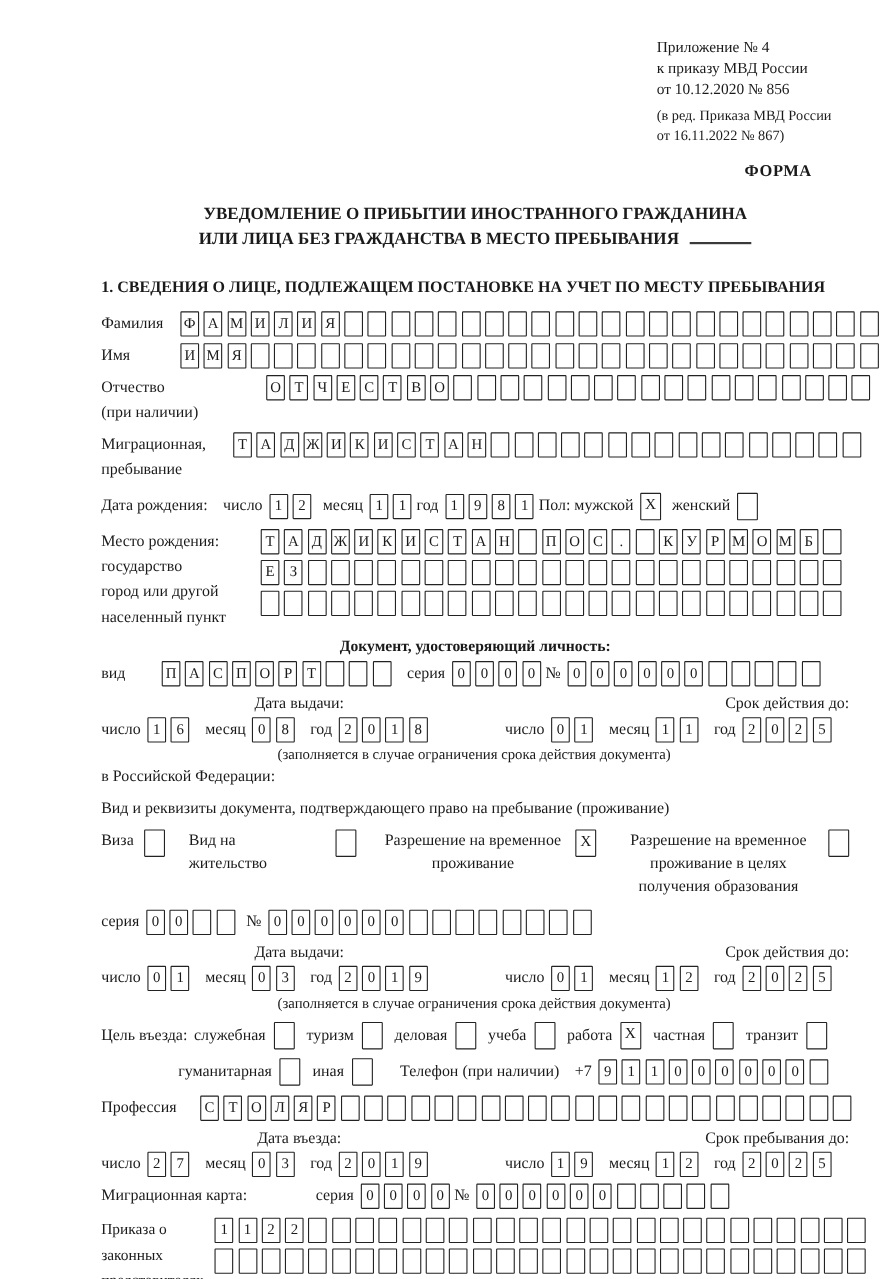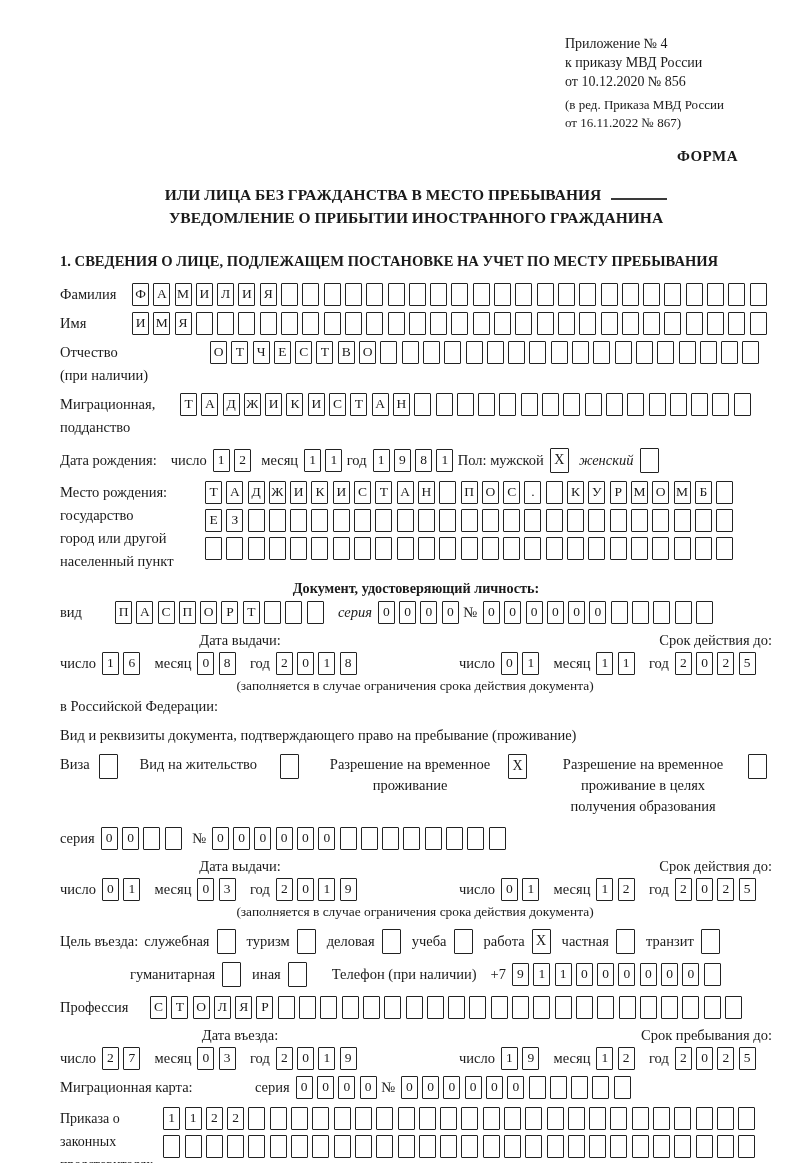--- a/index.html
+++ b/index.html
@@ -3,21 +3,21 @@
 <meta charset="utf-8">
 <style>
   * { margin:0; padding:0; box-sizing:border-box; }
   html,body { background:#fff; }
   body {
     width:800px; height:1163px;
     font-family:"Liberation Serif", serif;
     color:#1a1a1a;
     overflow:hidden;
   }
-  .page { width:800px; height:1163px; padding:34px 28px 0 60px; }
+  .page { width:800px; height:1163px; padding:34px 28px 0 92px; }
 
   
   .hdr { margin-left:505px; width:215px; font-size:14px; line-height:19px; }
   .hdr-small { font-size:13px; line-height:18px; }
   .hdr-gap { margin-top:5px; }
   .forma { margin-top:16px; text-align:right; padding-right:34px; font-weight:bold; font-size:15px; letter-spacing:.5px; }
 
   
   .title { margin-top:18px; text-align:center; font-weight:bold; font-size:15.5px; line-height:23px; }
   .blank-line { display:inline-block; width:56px; height:13px; border-bottom:2.5px solid #3a3a3a; margin-left:10px; }
@@ -38,21 +38,21 @@
     display:inline-block; width:19px; height:25px;
     border:1.8px solid #222; border-radius:1px;
     text-align:center; font-size:14px; line-height:22px; flex:0 0 auto;
   }
   .w72  { flex:0 0 72px; }
   .w150 { flex:0 0 150px; }
   .w120 { flex:0 0 120px; }
   .w145 { flex:0 0 145px; }
   .w90  { flex:0 0 90px; }
   .w195 { flex:0 0 195px; }
-  .ml6  { margin-left:6px; }  .ml10 { margin-left:10px;font-style:italic; }
+  .ml6  { margin-left:6px; }  .ml10 { margin-left:10px; }
   .ml14 { margin-left:14px; } .mr6  { margin-right:6px; }
   .multi-lbl .lbl { display:block; line-height:23px; }
   .stack-rows .cells { margin-bottom:5px; }
 
   
   .center-bold { margin-top:7px; text-align:center; font-weight:bold; font-size:14.2px; }
 
   
   .date-heads { display:flex; margin-top:8px; font-size:14.5px; }
   .dh-left { width:360px; text-align:center; }
@@ -85,22 +85,22 @@
   <div class="hdr">
     <div>Приложение № 4</div>
     <div>к приказу МВД России</div>
     <div>от 10.12.2020 № 856</div>
     <div class="hdr-small hdr-gap">(в ред. Приказа МВД России</div>
     <div class="hdr-small">от 16.11.2022 № 867)</div>
   </div>
   <div class="forma">ФОРМА</div>
 
   <div class="title">
+    <div>УВЕДОМЛЕНИЕ О ПРИБЫТИИ ИНОСТРАННОГО ГРАЖДАНИНА</div>
     <div><span>ИЛИ ЛИЦА БЕЗ ГРАЖДАНСТВА В МЕСТО ПРЕБЫВАНИЯ</span><span class="blank-line"></span></div>
-    <div>УВЕДОМЛЕНИЕ О ПРИБЫТИИ ИНОСТРАННОГО ГРАЖДАНИНА</div>
   </div>
 
   <div class="section-title">1. СВЕДЕНИЯ О ЛИЦЕ, ПОДЛЕЖАЩЕМ ПОСТАНОВКЕ НА УЧЕТ ПО МЕСТУ ПРЕБЫВАНИЯ</div>
 
   <div class="row" style="margin-top:13px">
     <span class="lbl w72">Фамилия</span>
     <span class="cells">
         <span class="cell">Ф</span>
         <span class="cell">А</span>
         <span class="cell">М</span>
@@ -201,21 +201,21 @@
         <span class="cell"></span>
         <span class="cell"></span>
         <span class="cell"></span>
         <span class="cell"></span>
       </span>
   </div>
 
   <div class="row row-top">
     <span class="w120 multi-lbl">
       <span class="lbl">Миграционная,</span>
-      <span class="lbl">подданство</span>
+      <span class="lbl">пребывание</span>
     </span>
     <span class="cells">
         <span class="cell">Т</span>
         <span class="cell">А</span>
         <span class="cell">Д</span>
         <span class="cell">Ж</span>
         <span class="cell">И</span>
         <span class="cell">К</span>
         <span class="cell">И</span>
         <span class="cell">С</span>

